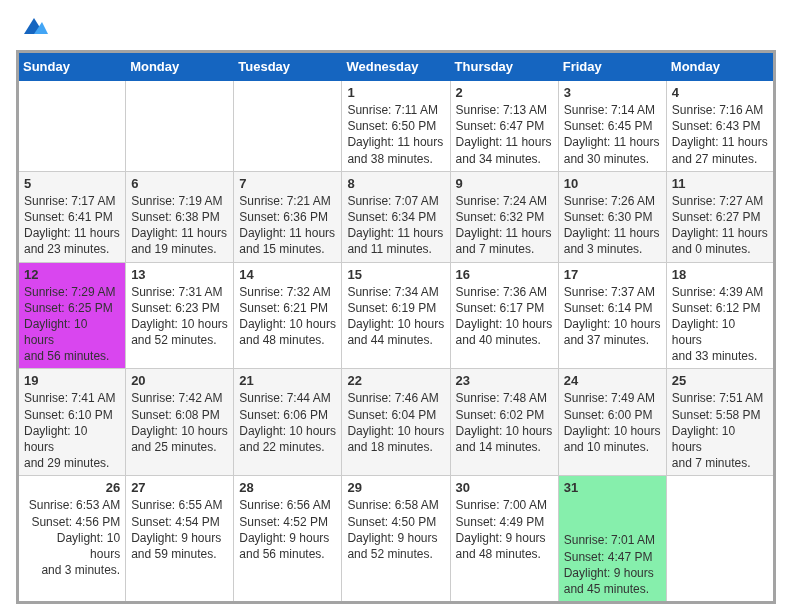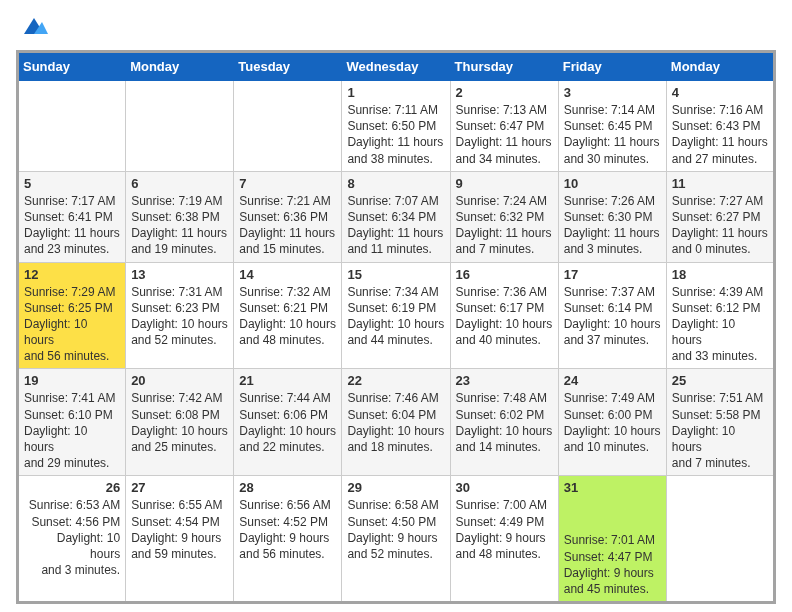--- a/index.html
+++ b/index.html
@@ -212,21 +212,21 @@
           </td>
           <td style="background: rgb(245, 245, 245);">
             <div class="cell-day">11</div>
             <div class="cell-info" style="white-space: pre-line;">Sunrise: 7:27 AM
 Sunset: 6:27 PM
 Daylight: 11 hours
 and 0 minutes.</div>
           </td>
         </tr>
         <tr>
-          <td style="background: #fde047;">
+          <td style="background: #d946ef;">
             <div class="cell-day">12</div>
             <div class="cell-info" style="white-space: pre-line;">Sunrise: 7:29 AM
 Sunset: 6:25 PM
 Daylight: 10 hours
 and 56 minutes.</div>
           </td>
           <td style="background: rgb(255, 255, 255);">
             <div class="cell-day">13</div>
             <div class="cell-info" style="white-space: pre-line;">Sunrise: 7:31 AM
 Sunset: 6:23 PM
@@ -349,21 +349,21 @@
 Daylight: 9 hours
 and 52 minutes.</div>
           </td>
           <td style="background: rgb(255, 255, 255);">
             <div class="cell-day">30</div>
             <div class="cell-info" style="white-space: pre-line;">Sunrise: 7:00 AM
 Sunset: 4:49 PM
 Daylight: 9 hours
 and 48 minutes.</div>
           </td>
-          <td style="background: #bef264;">
+          <td style="background: #86efac;">
             <div class="cell-day">31</div>
             <div class="cell-info" style="white-space: pre-line; margin-top: 37px;">Sunrise: 7:01 AM
 Sunset: 4:47 PM
 Daylight: 9 hours
 and 45 minutes.</div>
           </td>
           <td class="empty-cell"></td>
         </tr>
       </tbody>
   </table>

